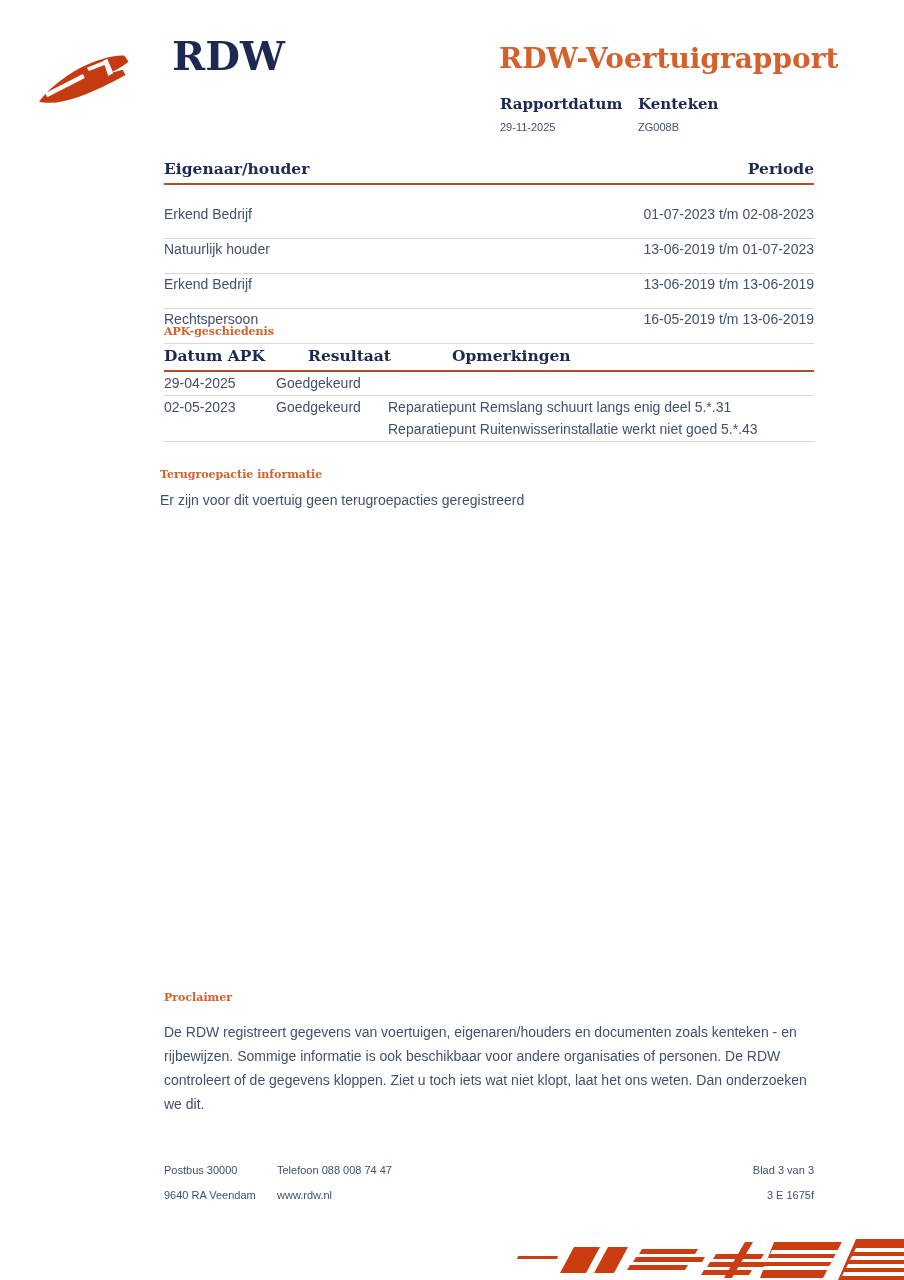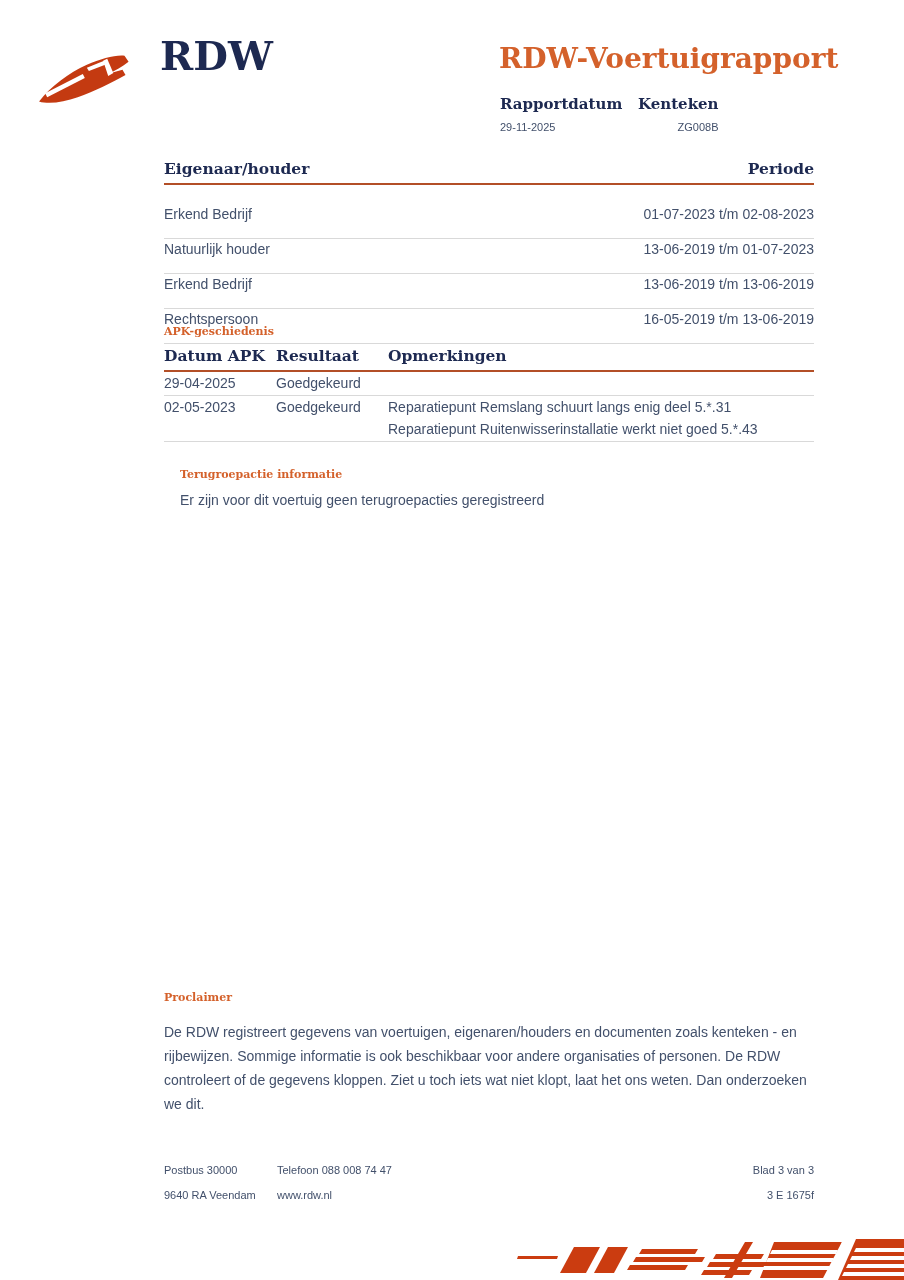--- a/index.html
+++ b/index.html
@@ -18,34 +18,34 @@
     width:904px;height:1280px;
     background:#ffffff;
     overflow:hidden;
     font-family:"Liberation Sans","DejaVu Sans",sans-serif;
     color:var(--body-text);
   }
 
   
   .feather{position:absolute;left:36px;top:50px;width:118px;height:55px;}
   .logo-text{
-    position:absolute;left:160px;top:36px;
+    position:absolute;left:172px;top:36px;
     font-family:"DejaVu Serif","Liberation Serif",serif;
     font-weight:bold;font-size:40px;line-height:1;
     color:var(--navy);letter-spacing:0px;
   }
   .report-title{
     position:absolute;left:499px;top:44px;margin:0;
     font-family:"DejaVu Serif","Liberation Serif",serif;
     font-weight:bold;font-size:28px;line-height:1.1;
     color:var(--orange);
   }
   .meta{position:absolute;left:500px;top:96px;display:flex;}
   .meta-col{width:138px;}
-  .meta-col+.meta-col{width:auto;text-align:right;}
+  .meta-col+.meta-col{width:auto;}
   .meta-label{
     font-family:"DejaVu Serif","Liberation Serif",serif;
     font-weight:bold;font-size:15px;color:var(--navy);line-height:17px;
   }
   .meta-value{font-size:11px;color:var(--body-text);margin-top:6px;line-height:17px;}
 
   
   .owner-section{position:absolute;left:164px;top:159px;width:650px;}
   .table-head{
     display:flex;justify-content:space-between;
@@ -63,32 +63,32 @@
   
   .apk-section{position:absolute;left:164px;top:323px;width:650px;}
   .section-title{
     font-family:"DejaVu Serif","Liberation Serif",serif;
     font-weight:bold;font-size:11px;color:var(--orange);line-height:18px;
   }
   .apk-head{
     display:grid;grid-template-columns:112px 112px 1fr;
     font-family:"DejaVu Serif","Liberation Serif",serif;
     font-weight:bold;font-size:15.5px;color:var(--navy);
-    margin-top:5px;padding-bottom:5px;border-bottom:2px solid var(--rule-orange);
+    margin-top:5px;padding-bottom:5px;border-bottom:2px solid var(--rule-orange);gap:32px;
   }
   .apk-row{
     display:grid;grid-template-columns:112px 112px 1fr;
     font-size:14px;line-height:15px;
     padding:4px 0 4px 0;border-bottom:1px solid var(--row-divider);
   }
   .apk-remarks div{line-height:15px;}
   .apk-remarks div+div{margin-top:7px;}
 
   
-  .recall-section{position:absolute;left:180px;top:466px;width:650px;}
+  .recall-section{position:absolute;left:160px;top:466px;width:650px;}
   .recall-body{font-size:14px;margin-top:8px;line-height:17px;}
 
   
   .proclaimer-section{position:absolute;left:164px;top:989px;width:652px;}
   .proclaimer-body{font-size:14px;margin-top:13px;line-height:24px;}
 
   
   .footer{position:absolute;left:164px;top:1164px;width:650px;font-size:11px;line-height:13px;}
   .footer-row{display:flex;margin-bottom:12px;}
   .footer-col1{width:113px;}

